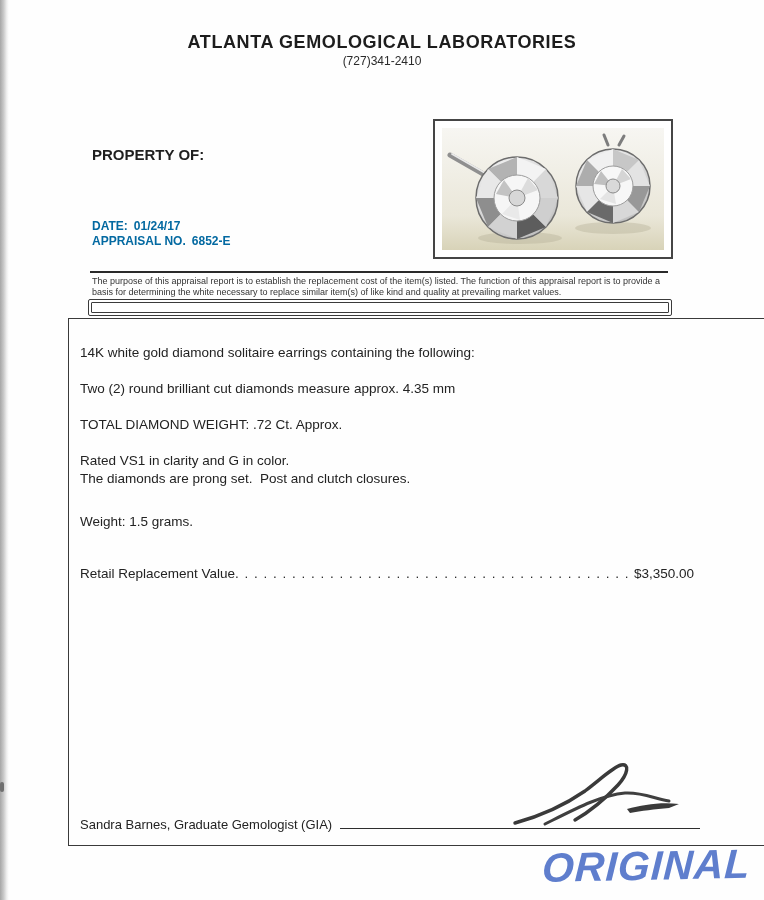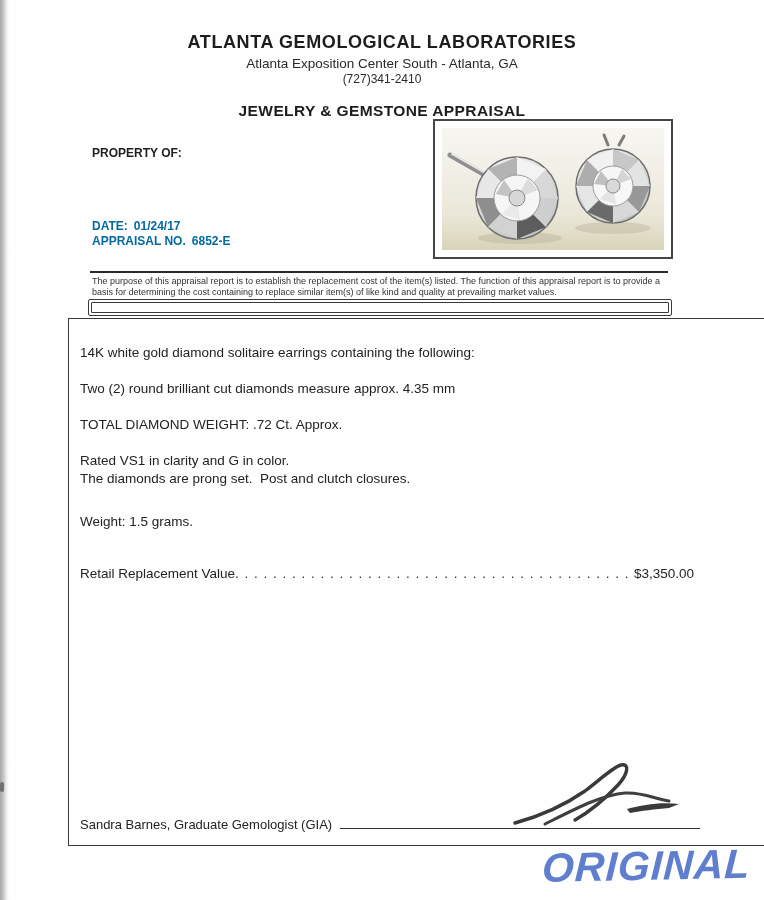--- a/index.html
+++ b/index.html
@@ -48,21 +48,21 @@
     font-size: 15.5px;
     font-weight: bold;
     margin-top: 16px;
     letter-spacing: 0.4px;
   }
 
   
   .property-of {
     position: absolute;
     left: 92px; top: 146px;
-    font-size: 12px;
+    font-size: 15px;
     font-weight: bold;
     color: #1f1f1f;
   }
   .meta-block {
     position: absolute;
     left: 92px; top: 219px;
     font-size: 12px;
     font-weight: bold;
     color: #0369a1;
     line-height: 15px;
@@ -190,23 +190,21 @@
 </head>
 <body>
 
 <div class="scan-page">
 
   <div class="edge-shadow"></div>
   <div class="edge-tick"></div>
 
   <div class="header">
     <div class="lab-name">ATLANTA GEMOLOGICAL LABORATORIES</div>
-    <div class="lab-address">Atlanta Exposition Center South - Atlanta, GA</div>
     <div class="lab-phone">(727)341-2410</div>
-    <div class="doc-title">JEWELRY &amp; GEMSTONE APPRAISAL</div>
   </div>
 
   <div class="property-of">PROPERTY OF:</div>
 
   <div class="meta-block">
     <div class="meta-row">
       <span>DATE:</span><span class="meta-value">01/24/17</span>
     </div>
     <div class="meta-row">
       <span>APPRAISAL NO.</span><span class="meta-value">6852-E</span>
@@ -266,21 +264,21 @@
         <circle cx="171" cy="58" r="20" fill="#f7f7f7" stroke="#9c9c9c" stroke-width="1"></circle>
         <polygon points="171,58 189,51 180,41" fill="#d5d5d5"></polygon>
         <polygon points="171,58 159,43 152,56" fill="#c0c0c0"></polygon>
         <polygon points="171,58 158,71 174,76" fill="#e4e4e4"></polygon>
         <circle cx="171" cy="58" r="7" fill="#d9d9d9" stroke="#8a8a8a" stroke-width="1"></circle>
       </g>
     </svg>
   </div>
 
   <div class="divider-line"></div>
-  <div class="disclaimer">The purpose of this appraisal report is to establish the replacement cost of the item(s) listed.  The function of this appraisal report is to provide a basis for determining the cost containing to replace similar item(s) of like kind and quality at prevailing market values.</div>
+  <div class="disclaimer">The purpose of this appraisal report is to establish the replacement cost of the item(s) listed.  The function of this appraisal report is to provide a basis for determining the white necessary to replace similar item(s) of like kind and quality at prevailing market values.</div>
 
   <div class="empty-field-box">
     <div class="inner"></div>
   </div>
 
   <div class="main-box">
     <div class="body-line bl-0">14K white gold diamond solitaire earrings containing the following:</div>
     <div class="body-line bl-1">Two (2) round brilliant cut diamonds measure approx. 4.35 mm</div>
     <div class="body-line bl-2">TOTAL DIAMOND WEIGHT: .72 Ct. Approx.</div>
     <div class="body-line bl-3">Rated VS1 in clarity and G in color.</div>

